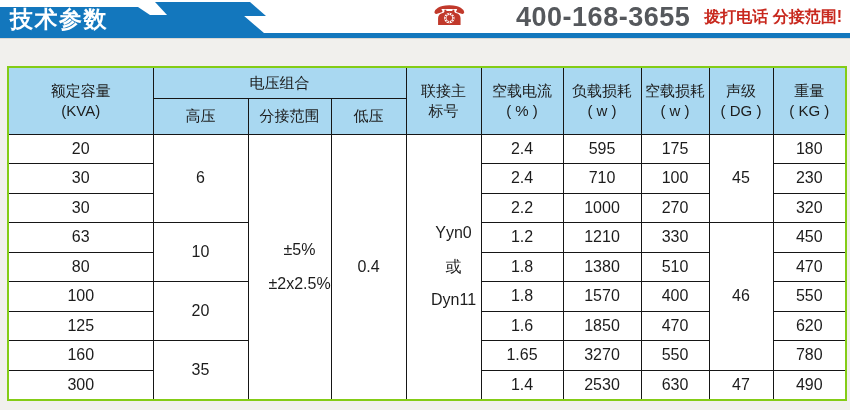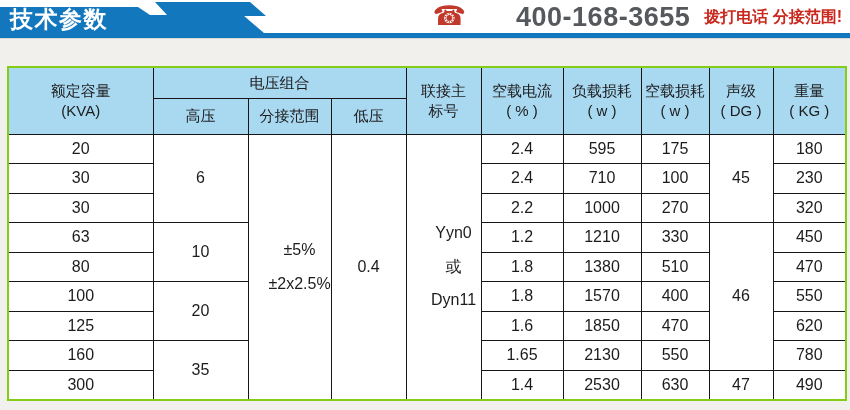--- a/index.html
+++ b/index.html
@@ -173,21 +173,21 @@
             <td>125</td>
             <td>1.6</td>
             <td>1850</td>
             <td>470</td>
             <td>620</td>
           </tr>
           <tr>
             <td>160</td>
             <td rowspan="2">35</td>
             <td>1.65</td>
-            <td>2130</td>
+            <td>3270</td>
             <td>550</td>
             <td>780</td>
           </tr>
           <tr>
             <td>300</td>
             <td>1.4</td>
             <td>2530</td>
             <td>630</td>
             <td>47</td>
             <td>490</td>

